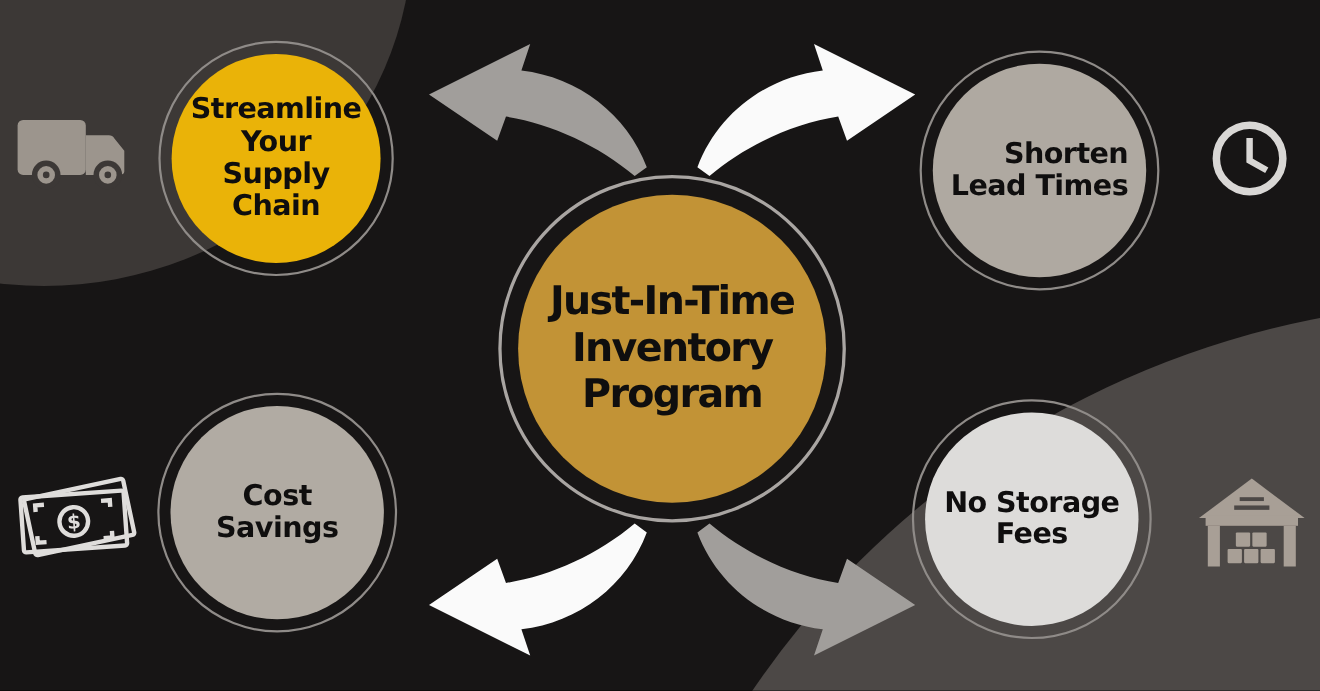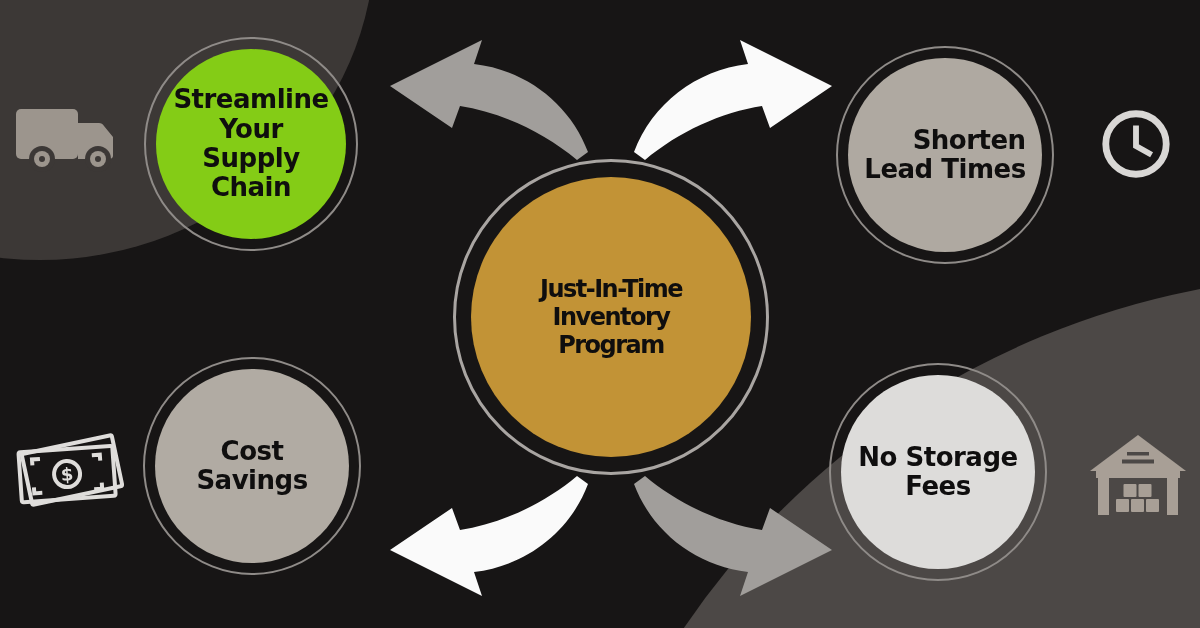--- a/index.html
+++ b/index.html
@@ -22,23 +22,23 @@
   .ring-bl{left:143px;top:357px;width:218px;height:218px;}
   .ring-br{left:829px;top:363px;width:218px;height:218px;}
 
   .node{
     position:absolute;border-radius:50%;
     display:flex;align-items:center;justify-content:center;text-align:center;
     color:#0F0E0E;font-weight:bold;
   }
   .node .label{white-space:pre-line;}
   .node-center{left:471px;top:177px;width:280px;height:280px;background:#C29336;
-               font-size:24px;line-height:1.18;letter-spacing:-1.5px;}
+               font-size:36px;line-height:1.18;letter-spacing:-1.5px;}
   .node-sat{font-size:26px;line-height:1.13;letter-spacing:-0.5px;}
-  .node-tl{left:156px;top:49px;width:190px;height:190px;background:#84cc16;}
+  .node-tl{left:156px;top:49px;width:190px;height:190px;background:#eab308;}
   .node-tr{left:848px;top:58px;width:194px;height:194px;background:#AFA9A1;text-align:right;}
   .node-bl{left:155px;top:369px;width:194px;height:194px;background:#B1ABA3;}
   .node-br{left:841px;top:375px;width:194px;height:194px;background:#DDDCDA;}
 
   .icon{position:absolute;}
   .icon-truck{left:12px;top:99px;}
   .icon-clock{left:1097px;top:105px;}
   .icon-money{left:12px;top:428px;}
   .icon-warehouse{left:1088px;top:431px;}
 </style>

